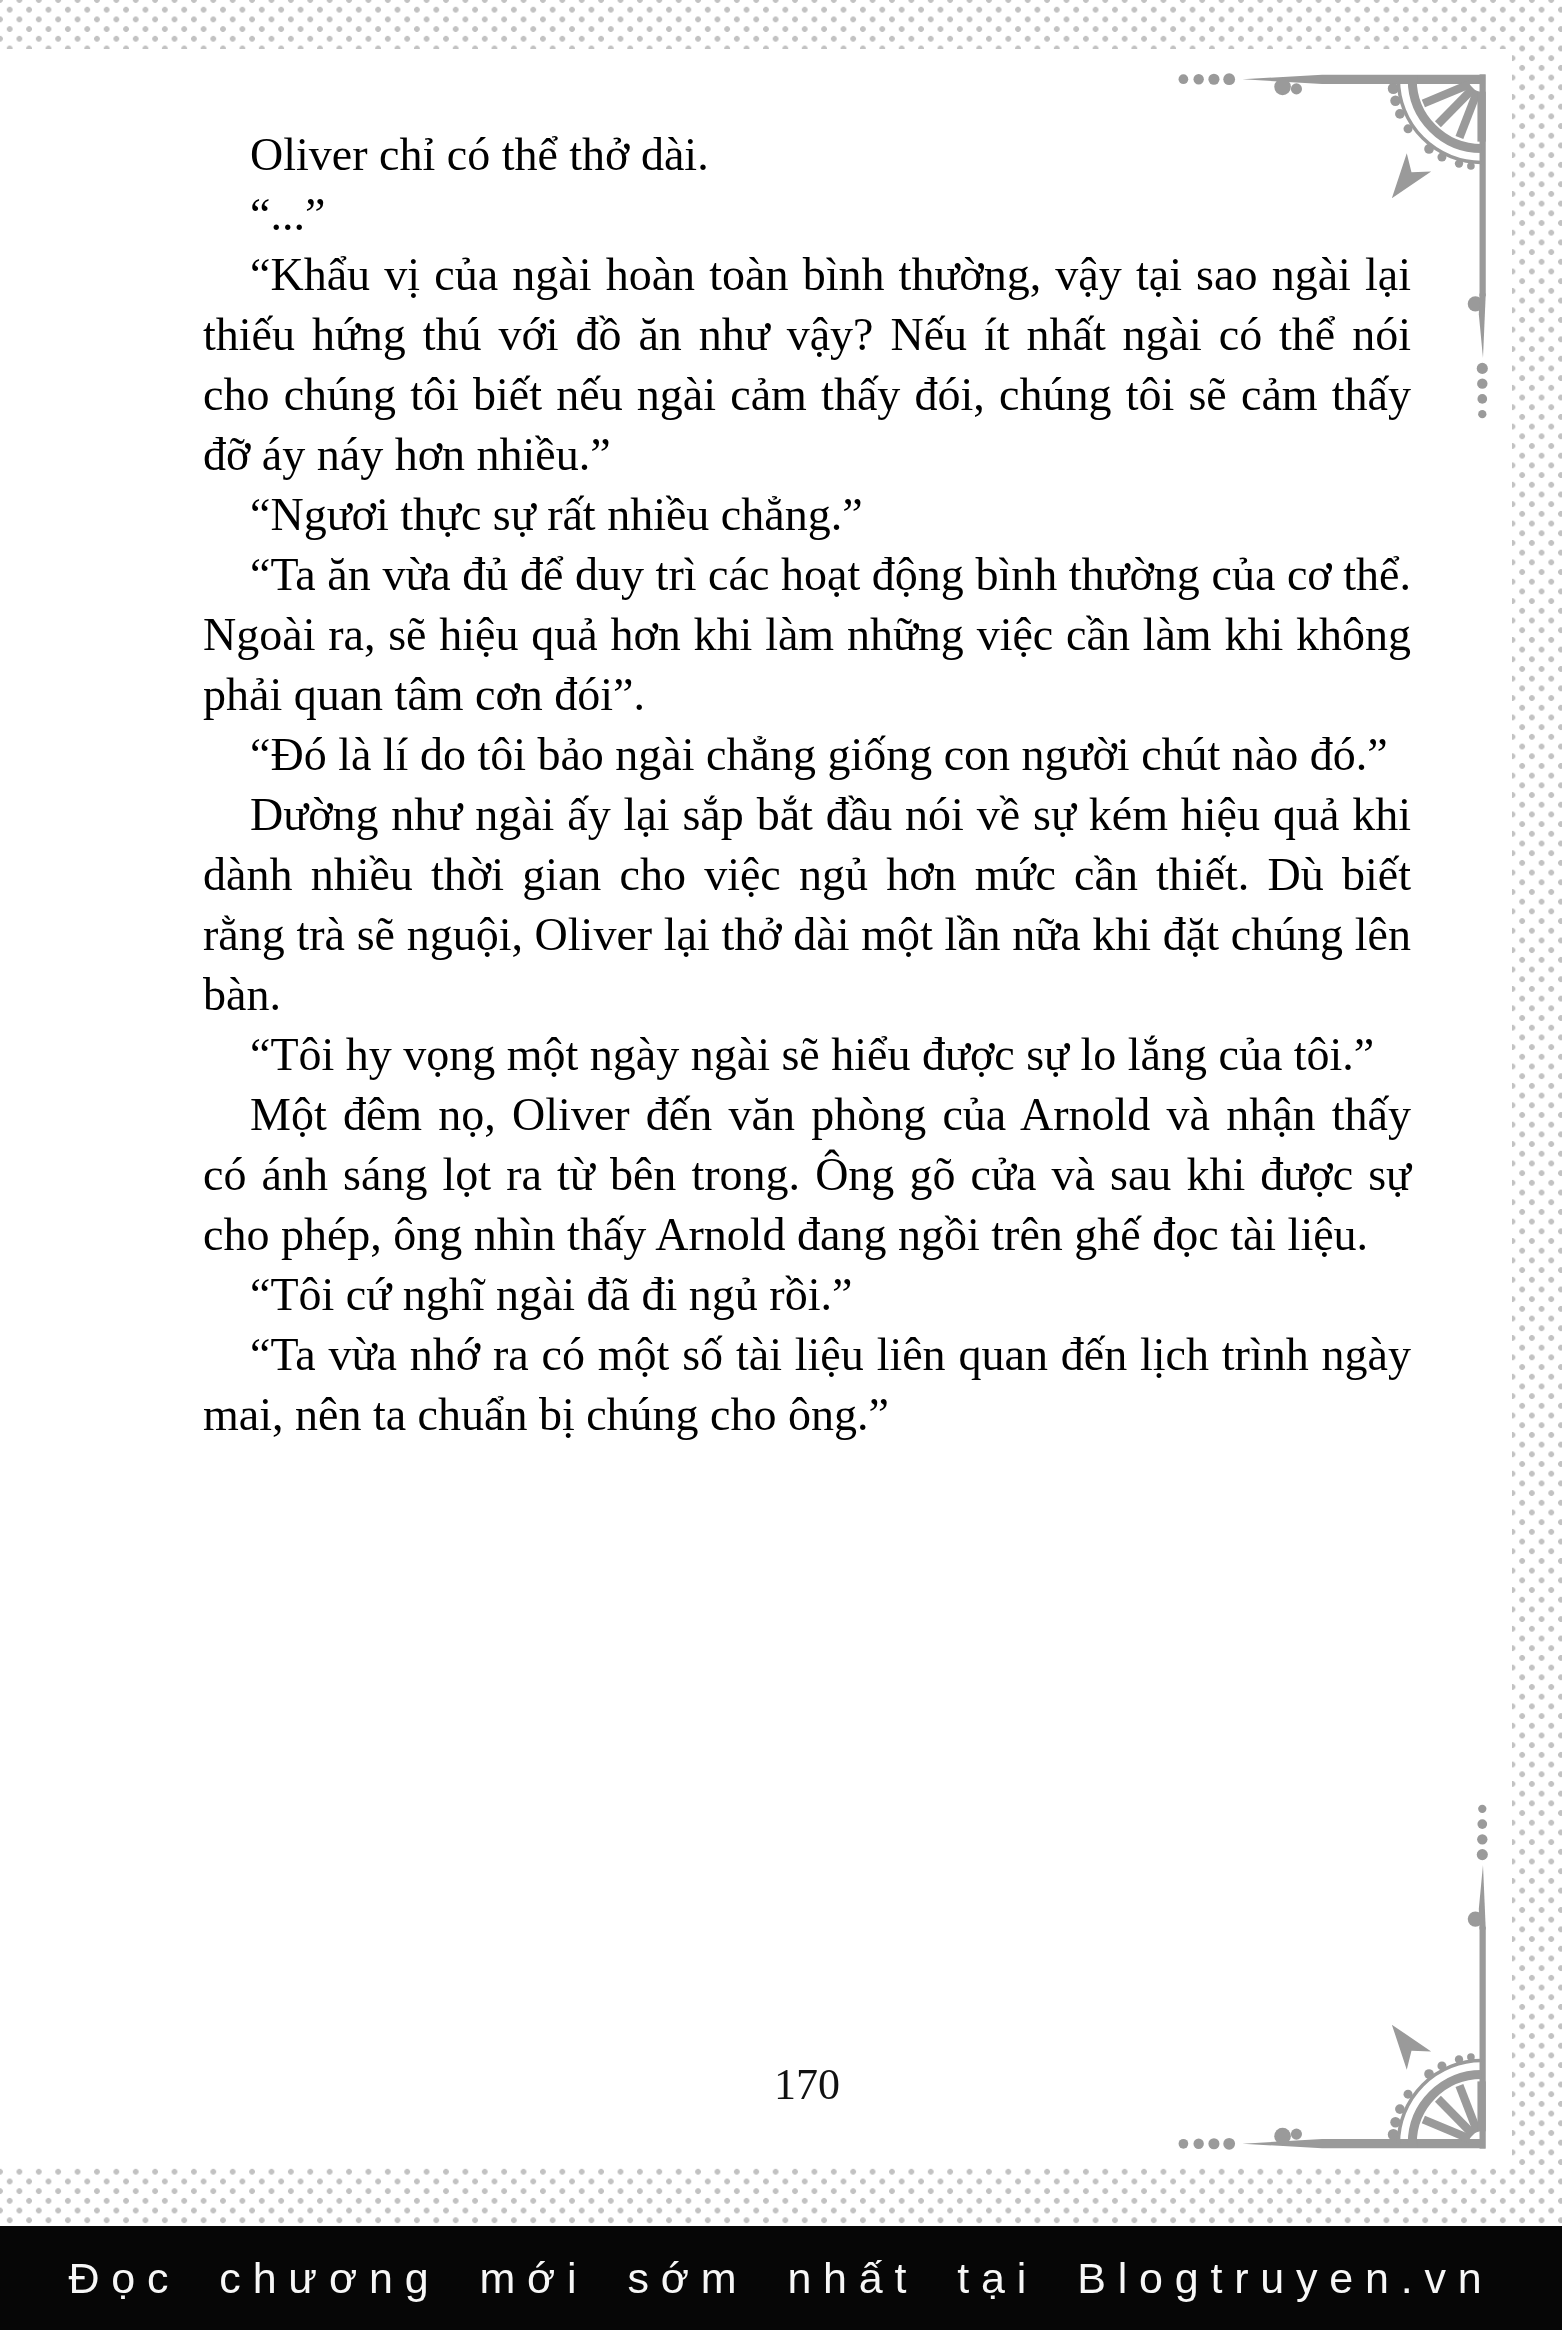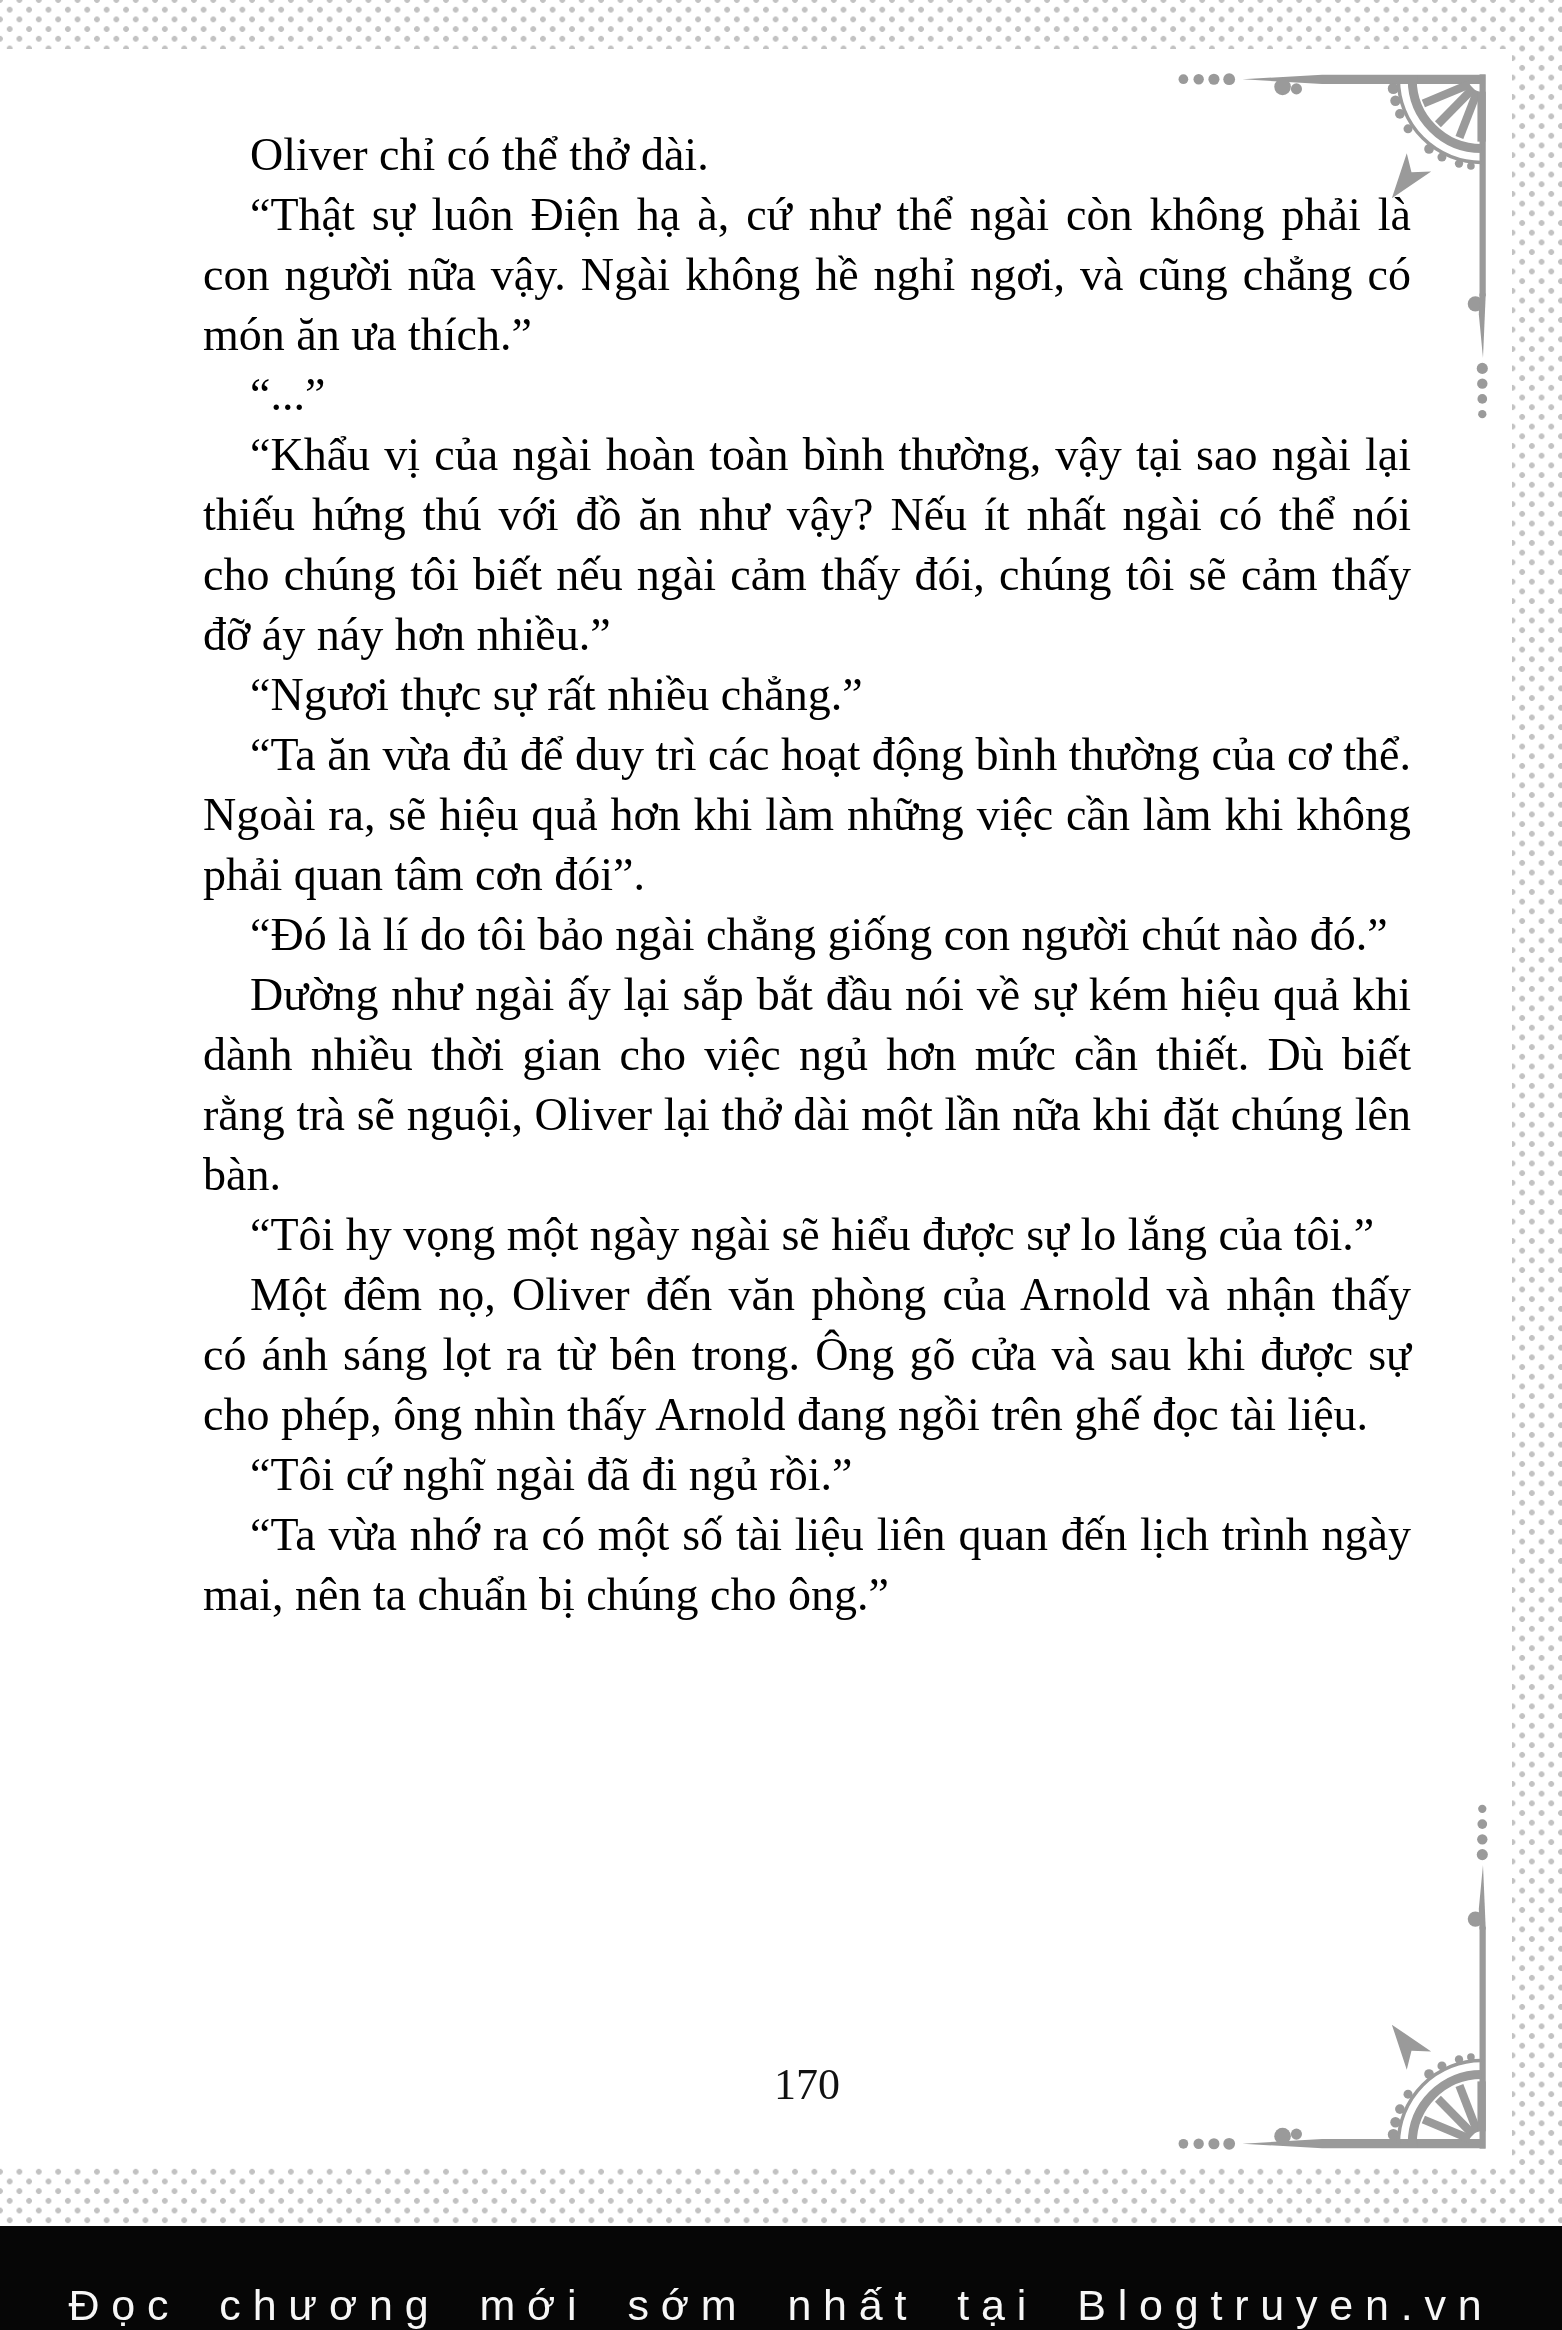--- a/index.html
+++ b/index.html
@@ -59,21 +59,21 @@
   .ornament.top { top: 42px; }
   .ornament.bottom { top: 1764px; transform: scaleY(-1); }
   .footer {
     position: absolute;
     left: 0;
     top: 2226px;
     width: 1562px;
     height: 104px;
     background: #060606;
     display: flex;
-    align-items: flex-end;
+    align-items: center;
     justify-content: center;
   }
   .footer-text {
     font-family: "Liberation Sans", sans-serif;
     font-size: 43px;
     color: #f7f7f7;
     letter-spacing: 11.8px;
     word-spacing: 15.3px;
     white-space: nowrap;
   }
@@ -165,21 +165,20 @@
       <line x1="427" y1="53" x2="353" y2="53" stroke-width="12"></line>
       <line x1="428" y1="60" x2="361" y2="88" stroke-width="12"></line>
       <line x1="433" y1="66" x2="382" y2="118" stroke-width="12"></line>
       <line x1="439" y1="70" x2="413" y2="137" stroke-width="12"></line>
       <line x1="445" y1="71" x2="445" y2="143" stroke-width="12"></line>
     </g>
   </svg>
 
   <div class="textblock">
       <p>Oliver chỉ có thể thở dài.</p>
-      <p>“Thật sự luôn Điện hạ à, cứ như thể ngài còn không phải là con người nữa vậy. Ngài không hề nghỉ ngơi, và cũng chẳng có món ăn ưa thích.”</p>
       <p>“...”</p>
       <p>“Khẩu vị của ngài hoàn toàn bình thường, vậy tại sao ngài lại thiếu hứng thú với đồ ăn như vậy? Nếu ít nhất ngài có thể nói cho chúng tôi biết nếu ngài cảm thấy đói, chúng tôi sẽ cảm thấy đỡ áy náy hơn nhiều.”</p>
       <p>“Ngươi thực sự rất nhiều chẳng.”</p>
       <p>“Ta ăn vừa đủ để duy trì các hoạt động bình thường của cơ thể. Ngoài ra, sẽ hiệu quả hơn khi làm những việc cần làm khi không phải quan tâm cơn đói”.</p>
       <p>“Đó là lí do tôi bảo ngài chẳng giống con người chút nào đó.”</p>
       <p>Dường như ngài ấy lại sắp bắt đầu nói về sự kém hiệu quả khi dành nhiều thời gian cho việc ngủ hơn mức cần thiết. Dù biết rằng trà sẽ nguội, Oliver lại thở dài một lần nữa khi đặt chúng lên bàn.</p>
       <p>“Tôi hy vọng một ngày ngài sẽ hiểu được sự lo lắng của tôi.”</p>
       <p>Một đêm nọ, Oliver đến văn phòng của Arnold và nhận thấy có ánh sáng lọt ra từ bên trong. Ông gõ cửa và sau khi được sự cho phép, ông nhìn thấy Arnold đang ngồi trên ghế đọc tài liệu.</p>
       <p>“Tôi cứ nghĩ ngài đã đi ngủ rồi.”</p>
       <p>“Ta vừa nhớ ra có một số tài liệu liên quan đến lịch trình ngày mai, nên ta chuẩn bị chúng cho ông.”</p>

